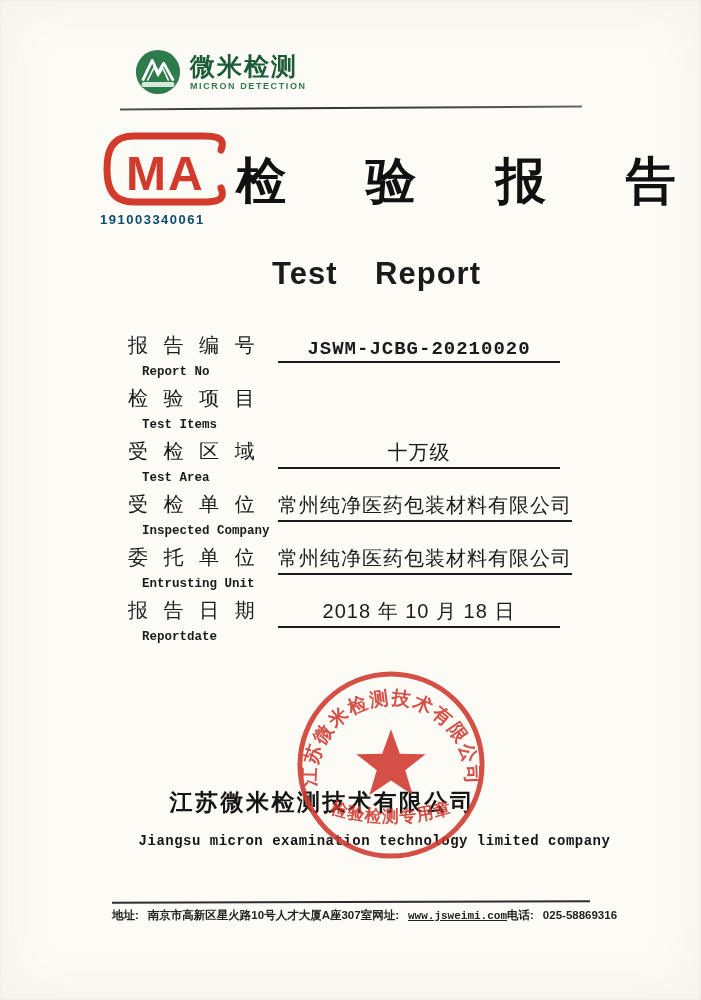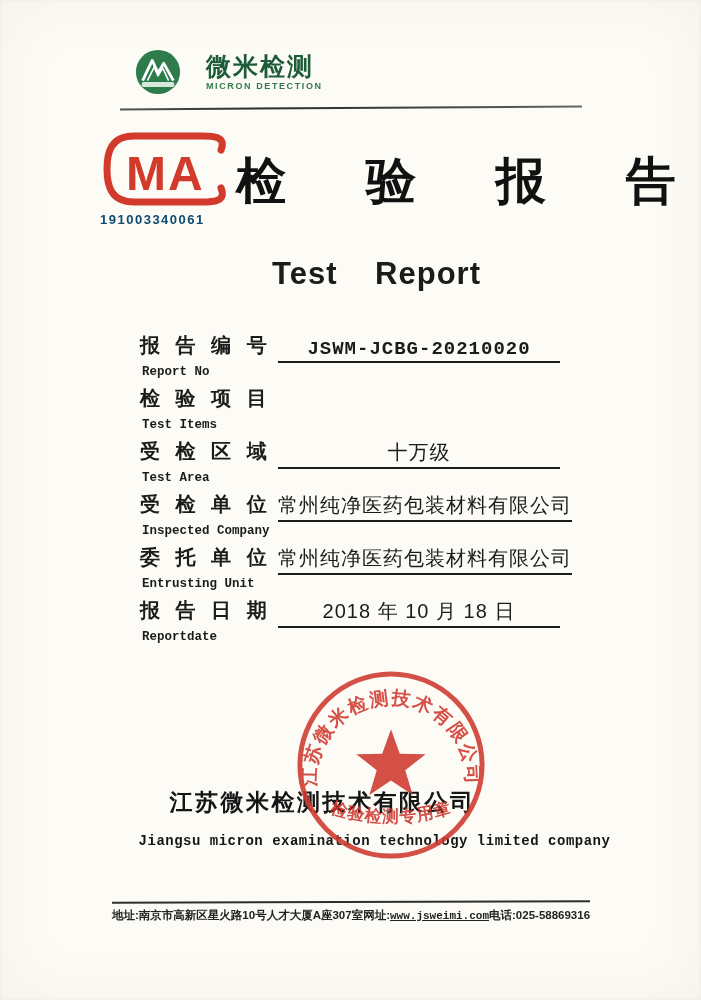--- a/index.html
+++ b/index.html
@@ -7,55 +7,55 @@
   .paper {
     position:relative; width:701px; height:1000px; margin:0 auto;
     background:#fcfbf6;
     box-shadow: inset 0 0 60px rgba(120,115,100,0.07), inset 0 0 4px rgba(0,0,0,0.05);
     font-family:"Liberation Sans", sans-serif;
     color:#1b1b1b; overflow:hidden;
   }
   
   .logo-row { position:absolute; top:48px; left:134px; display:flex; align-items:center; }
   .logo-mark { width:48px; height:48px; }
-  .logo-text { margin-left:24px; }
+  .logo-text { margin-left:8px; }
   .brand-cn { font-size:25px; font-weight:bold; color:#1d5c38; letter-spacing:2px; line-height:26px; }
   .brand-en { font-size:9px; color:#2f7b4c; letter-spacing:1.6px; font-weight:bold; margin-top:2px; }
   .header-rule { position:absolute; top:107px; left:120px; width:462px; height:2px;
     background:linear-gradient(90deg,#555,#2b2b2b 30%,#444 70%,#666); transform:rotate(-0.35deg); }
   
   .cma-block { position:absolute; top:128px; left:100px; width:160px; }
   .cma-number { font-size:13px; font-weight:bold; color:#0c4a6e; letter-spacing:1.5px; margin-top:-2px; }
   
   .title-cn { position:absolute; top:148px; left:236px; font-size:50px; font-weight:900;
     letter-spacing:33px; color:#111; white-space:nowrap; }
   .title-en { position:absolute; top:256px; left:0; width:100%; text-align:center;
     font-size:31px; font-weight:bold; word-spacing:28px; letter-spacing:1px; transform:translateX(26px); }
   
   .fields { position:absolute; top:330px; left:128px; width:432px; }
   .field-row { display:flex; height:53px; align-items:flex-start; }
   .label-block { width:130px; flex:0 0 130px; }
-  .label-cn { font-size:20px; font-weight:700; letter-spacing:5px; line-height:30px; white-space:nowrap;margin-left:12px; }
+  .label-cn { font-size:20px; font-weight:400; letter-spacing:5px; line-height:30px; white-space:nowrap; }
   .label-en { font-family:"Liberation Mono", monospace; font-size:12.5px; font-weight:600;
     padding-left:14px; margin-top:5px; white-space:nowrap; }
   .value-block { flex:1; height:33px; border-bottom:2px solid #1c1c1c;
     display:flex; align-items:flex-end; justify-content:center; padding-bottom:1px;margin-left:20px; }
   .value { font-size:20px; letter-spacing:1px; white-space:nowrap; }
   .value.mono { font-family:"Liberation Mono", monospace; font-weight:bold; font-size:19px; }
   
   .stamp { position:absolute; left:292px; top:666px; width:198px; height:198px; opacity:0.88; }
   .company-cn { position:absolute; top:787px; left:0; width:100%; text-align:center;
     transform:translateX(-28px); font-size:23px; font-weight:600; letter-spacing:2.5px; color:#151515; }
   .company-en { position:absolute; top:833px; left:0; width:100%; text-align:center;
     font-family:"Liberation Mono", monospace; font-size:14px; font-weight:600; letter-spacing:0.5px; color:#151515;padding-left:48px; }
   
   .footer-rule { position:absolute; top:901px; left:112px; width:478px; height:2px; background:#2e2e2e; transform:rotate(-0.2deg); }
   .footer { position:absolute; top:908px; left:112px; width:478px; display:flex;
     justify-content:space-between; font-size:11.5px; font-weight:bold; color:#222; white-space:nowrap; }
-  .footer .seg { display:flex; align-items:baseline; gap:0; }
+  .footer .seg { display:flex; align-items:baseline; gap:9px; }
   .footer .web-url { text-decoration:underline; font-family:"Liberation Mono", monospace; font-size:11px;text-align:right; }
 </style>
 </head>
 <body>
 
 <div class="paper">
 
   <div class="logo-row">
     <svg class="logo-mark" viewBox="0 0 50 50">
       <circle cx="25" cy="25" r="23" fill="#2e7b4b"></circle>

